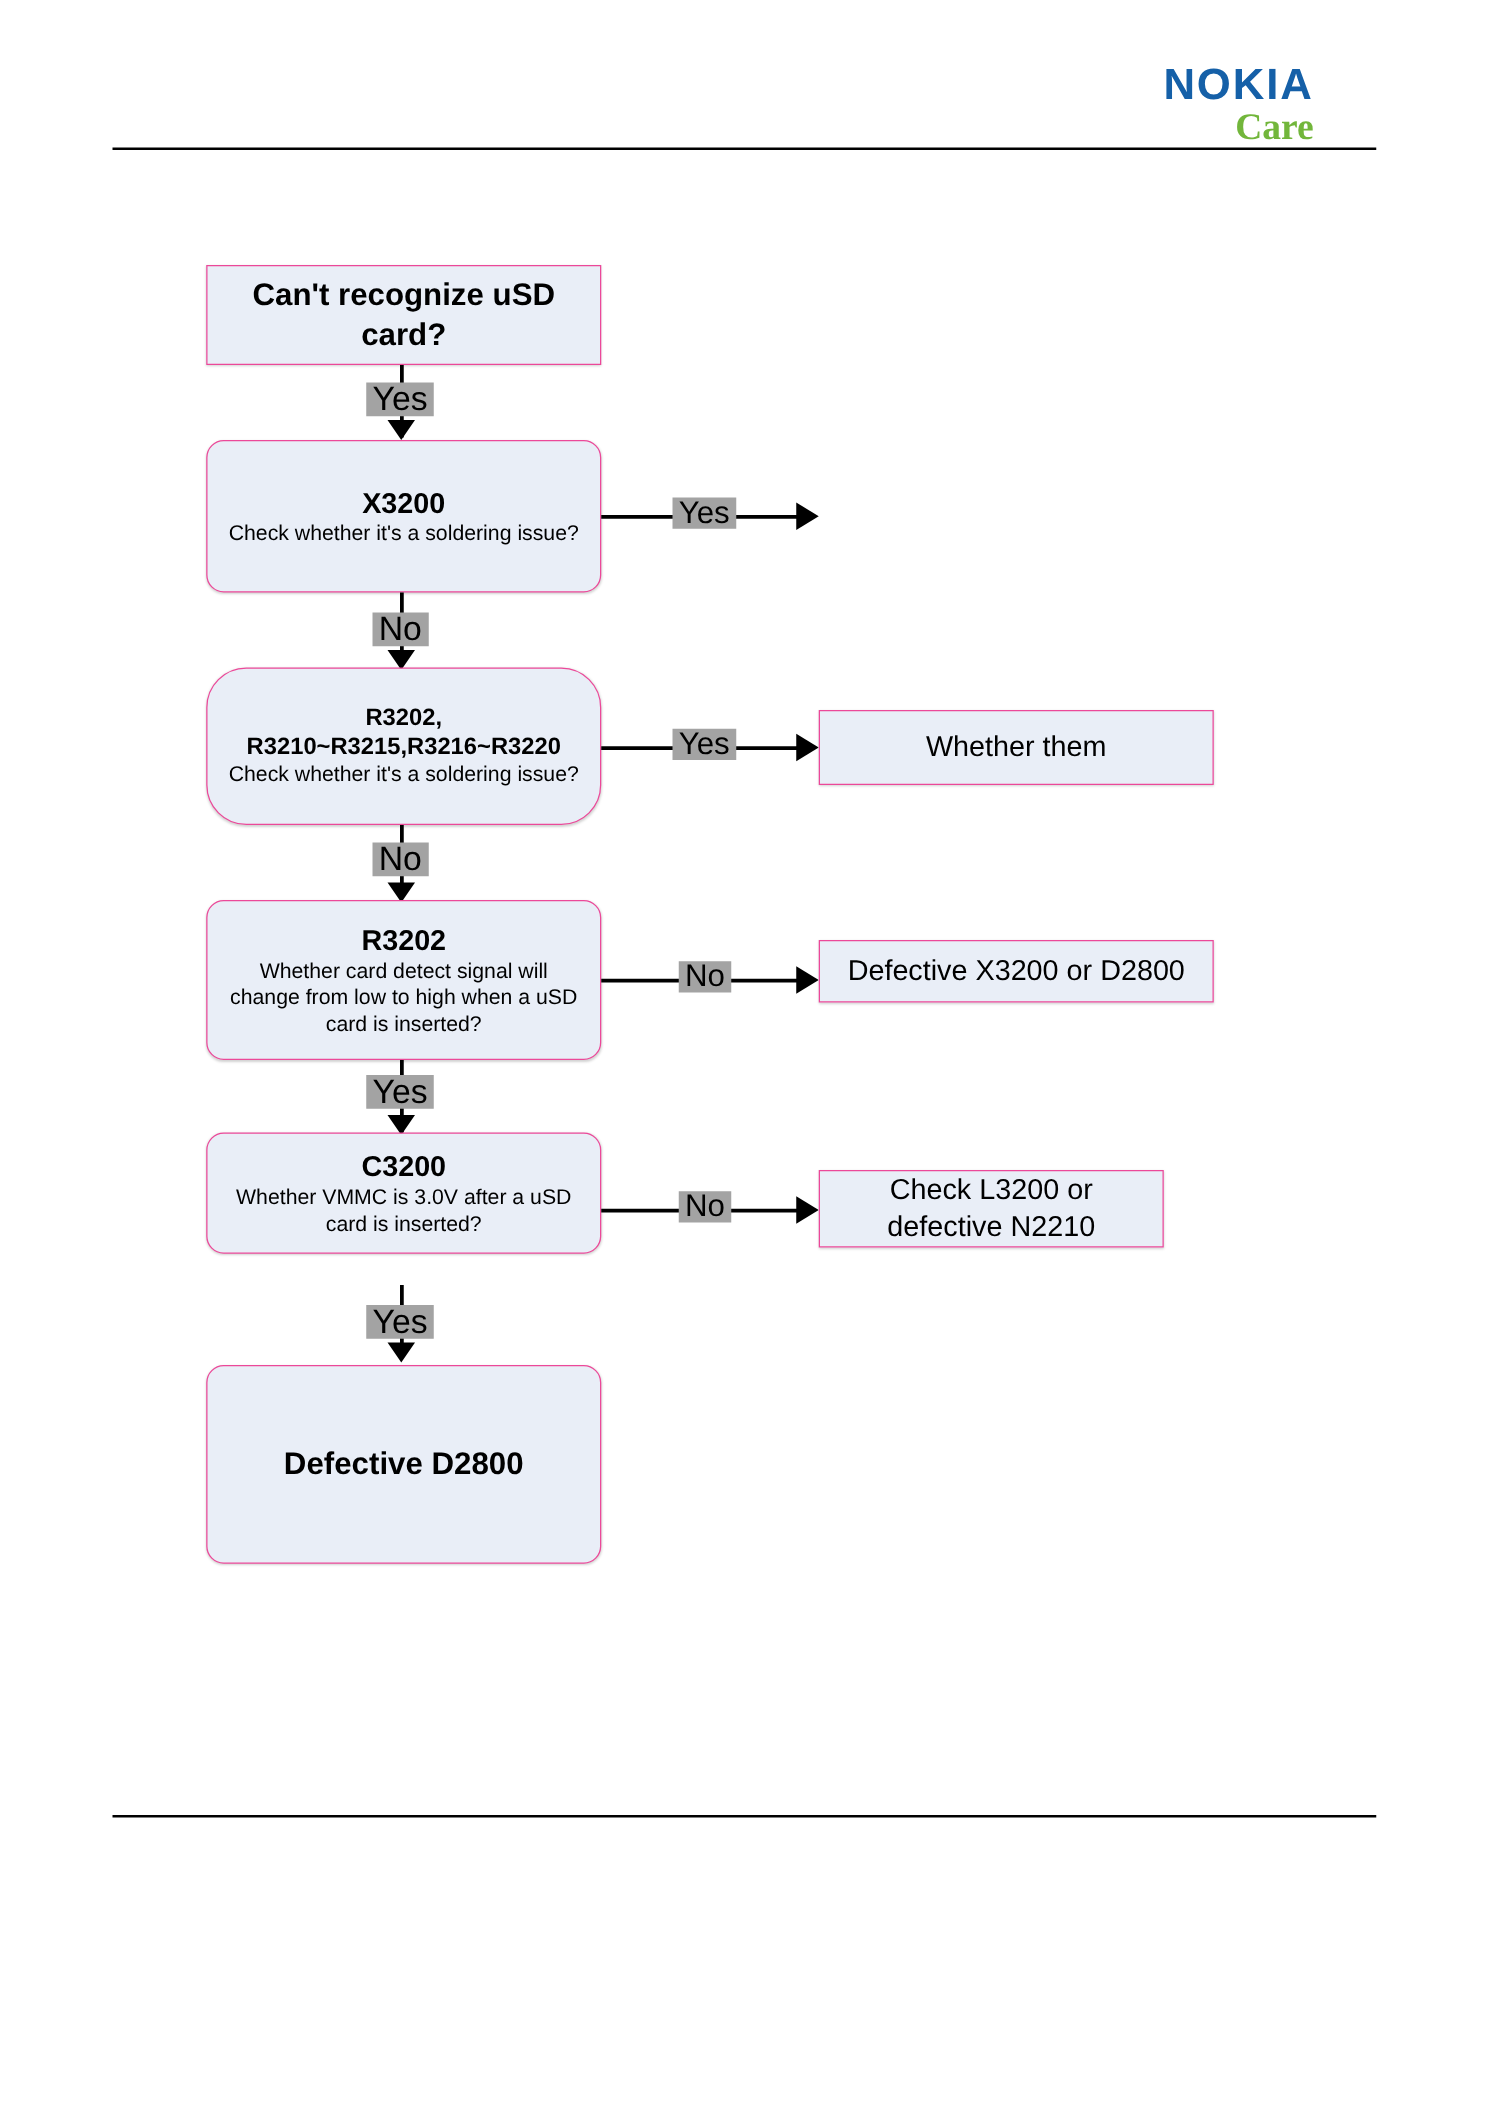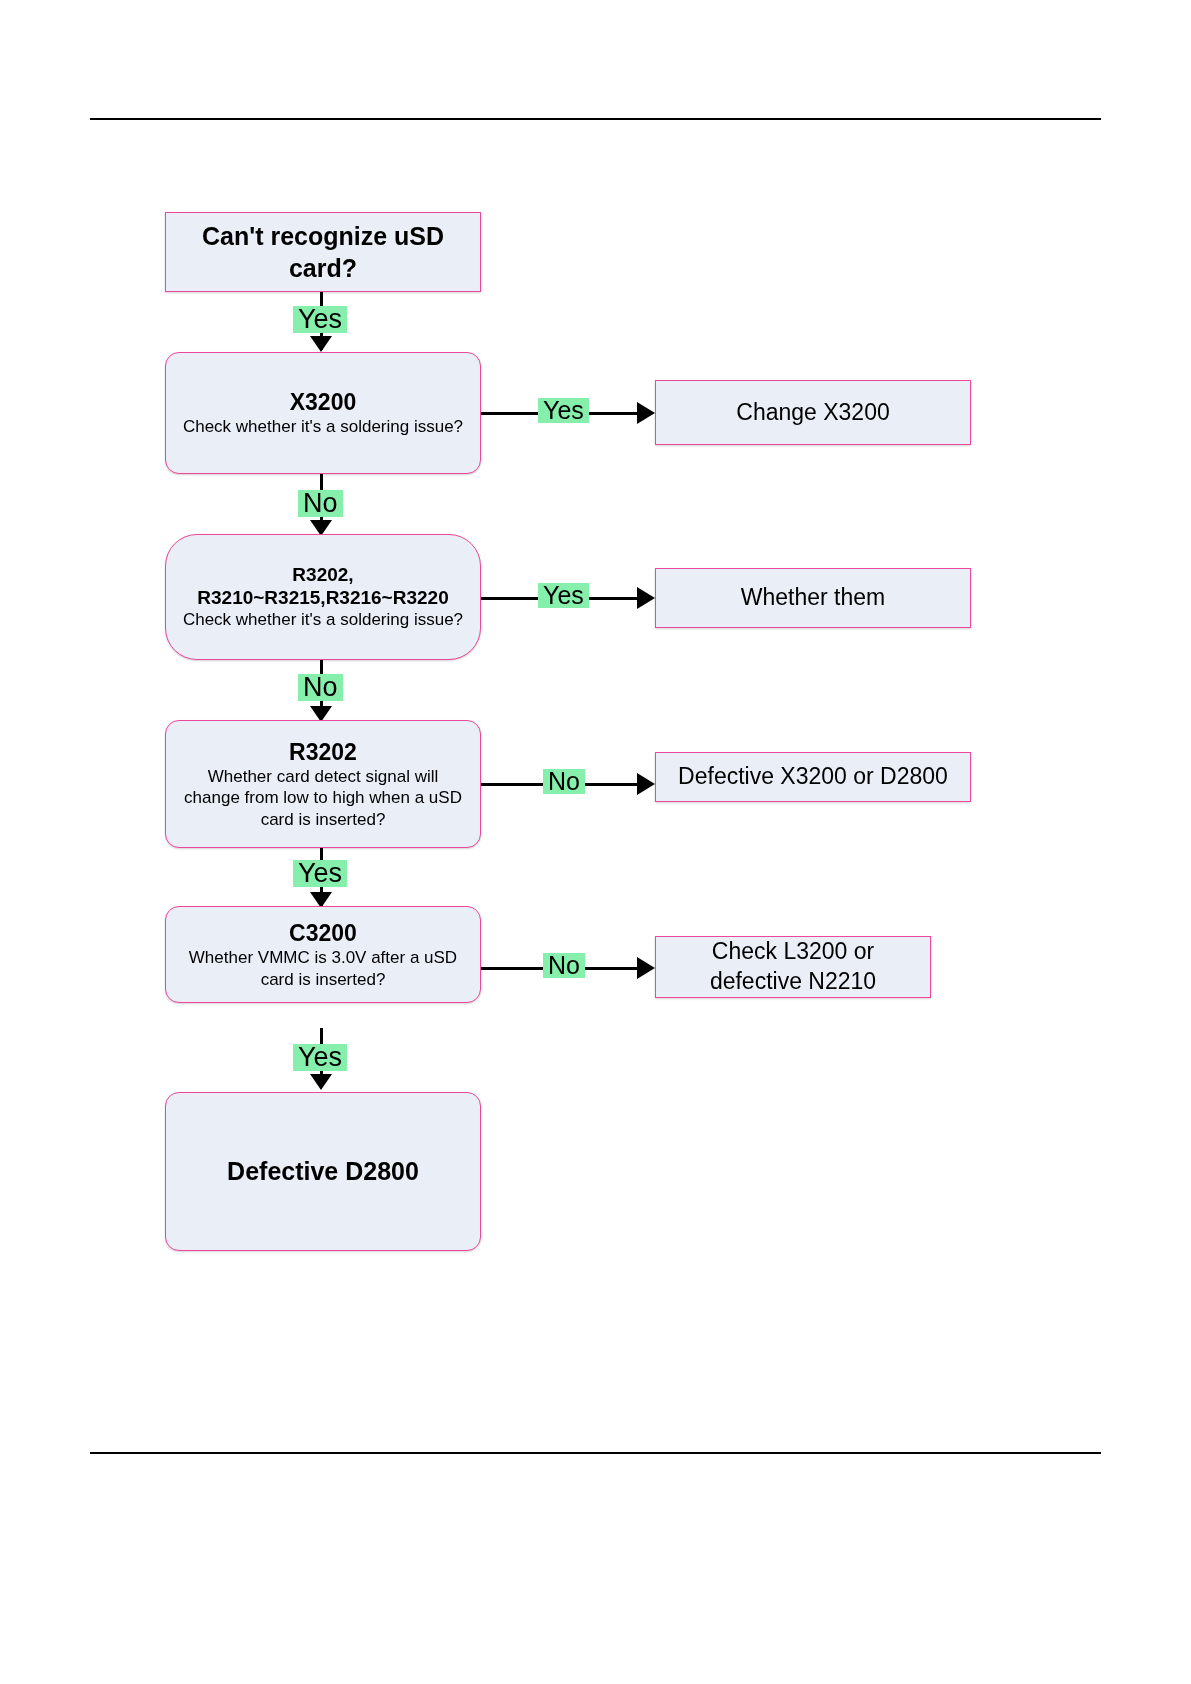--- a/index.html
+++ b/index.html
@@ -53,29 +53,33 @@
     border-left:11px solid transparent;border-right:11px solid transparent;
     border-top:16px solid #000;
   }
   .arrow-right{
     position:absolute;width:0;height:0;
     border-top:11px solid transparent;border-bottom:11px solid transparent;
     border-left:18px solid #000;
   }
   .lbl{
     position:absolute;font-size:27px;line-height:1;
-    background:#86efac;padding:0 5px;white-space:nowrap;
+    background:#a3a3a3;padding:0 5px;white-space:nowrap;
   }
   .lbl.h{font-size:25px;}
 </style>
 </head>
 <body>
 
 <div class="page">
 
+  <div class="logo">
+    <span class="logo-nokia">NOKIA</span>
+    <span class="logo-care">Care</span>
+  </div>
   <div class="rule-top"></div>
   <div class="rule-bottom"></div>
 
   <div class="box flat" style="left:165px;top:212px;width:316px;height:80px;">
     <div class="plainb">Can't recognize uSD card?</div>
   </div>
 
   <div class="vline" style="left:320px;top:292px;height:58px;"></div>
   <div class="lbl" style="left:293px;top:306px;">Yes</div>
   <div class="arrow-down" style="left:310px;top:336px;"></div>
@@ -117,23 +121,20 @@
   <div class="lbl" style="left:293px;top:1044px;">Yes</div>
   <div class="arrow-down" style="left:310px;top:1074px;"></div>
 
   <div class="box rounded" style="left:165px;top:1092px;width:316px;height:159px;">
     <div class="plainb">Defective D2800</div>
   </div>
 
   <div class="hline" style="left:481px;top:412px;width:168px;"></div>
   <div class="lbl h" style="left:538px;top:398px;">Yes</div>
   <div class="arrow-right" style="left:637px;top:402px;"></div>
-  <div class="box flat" style="left:655px;top:380px;width:316px;height:65px;">
-    <div class="plain">Change X3200</div>
-  </div>
 
   <div class="hline" style="left:481px;top:597px;width:168px;"></div>
   <div class="lbl h" style="left:538px;top:583px;">Yes</div>
   <div class="arrow-right" style="left:637px;top:587px;"></div>
   <div class="box flat" style="left:655px;top:568px;width:316px;height:60px;">
     <div class="plain">Whether them</div>
   </div>
 
   <div class="hline" style="left:481px;top:783px;width:168px;"></div>
   <div class="lbl h" style="left:543px;top:769px;">No</div>

